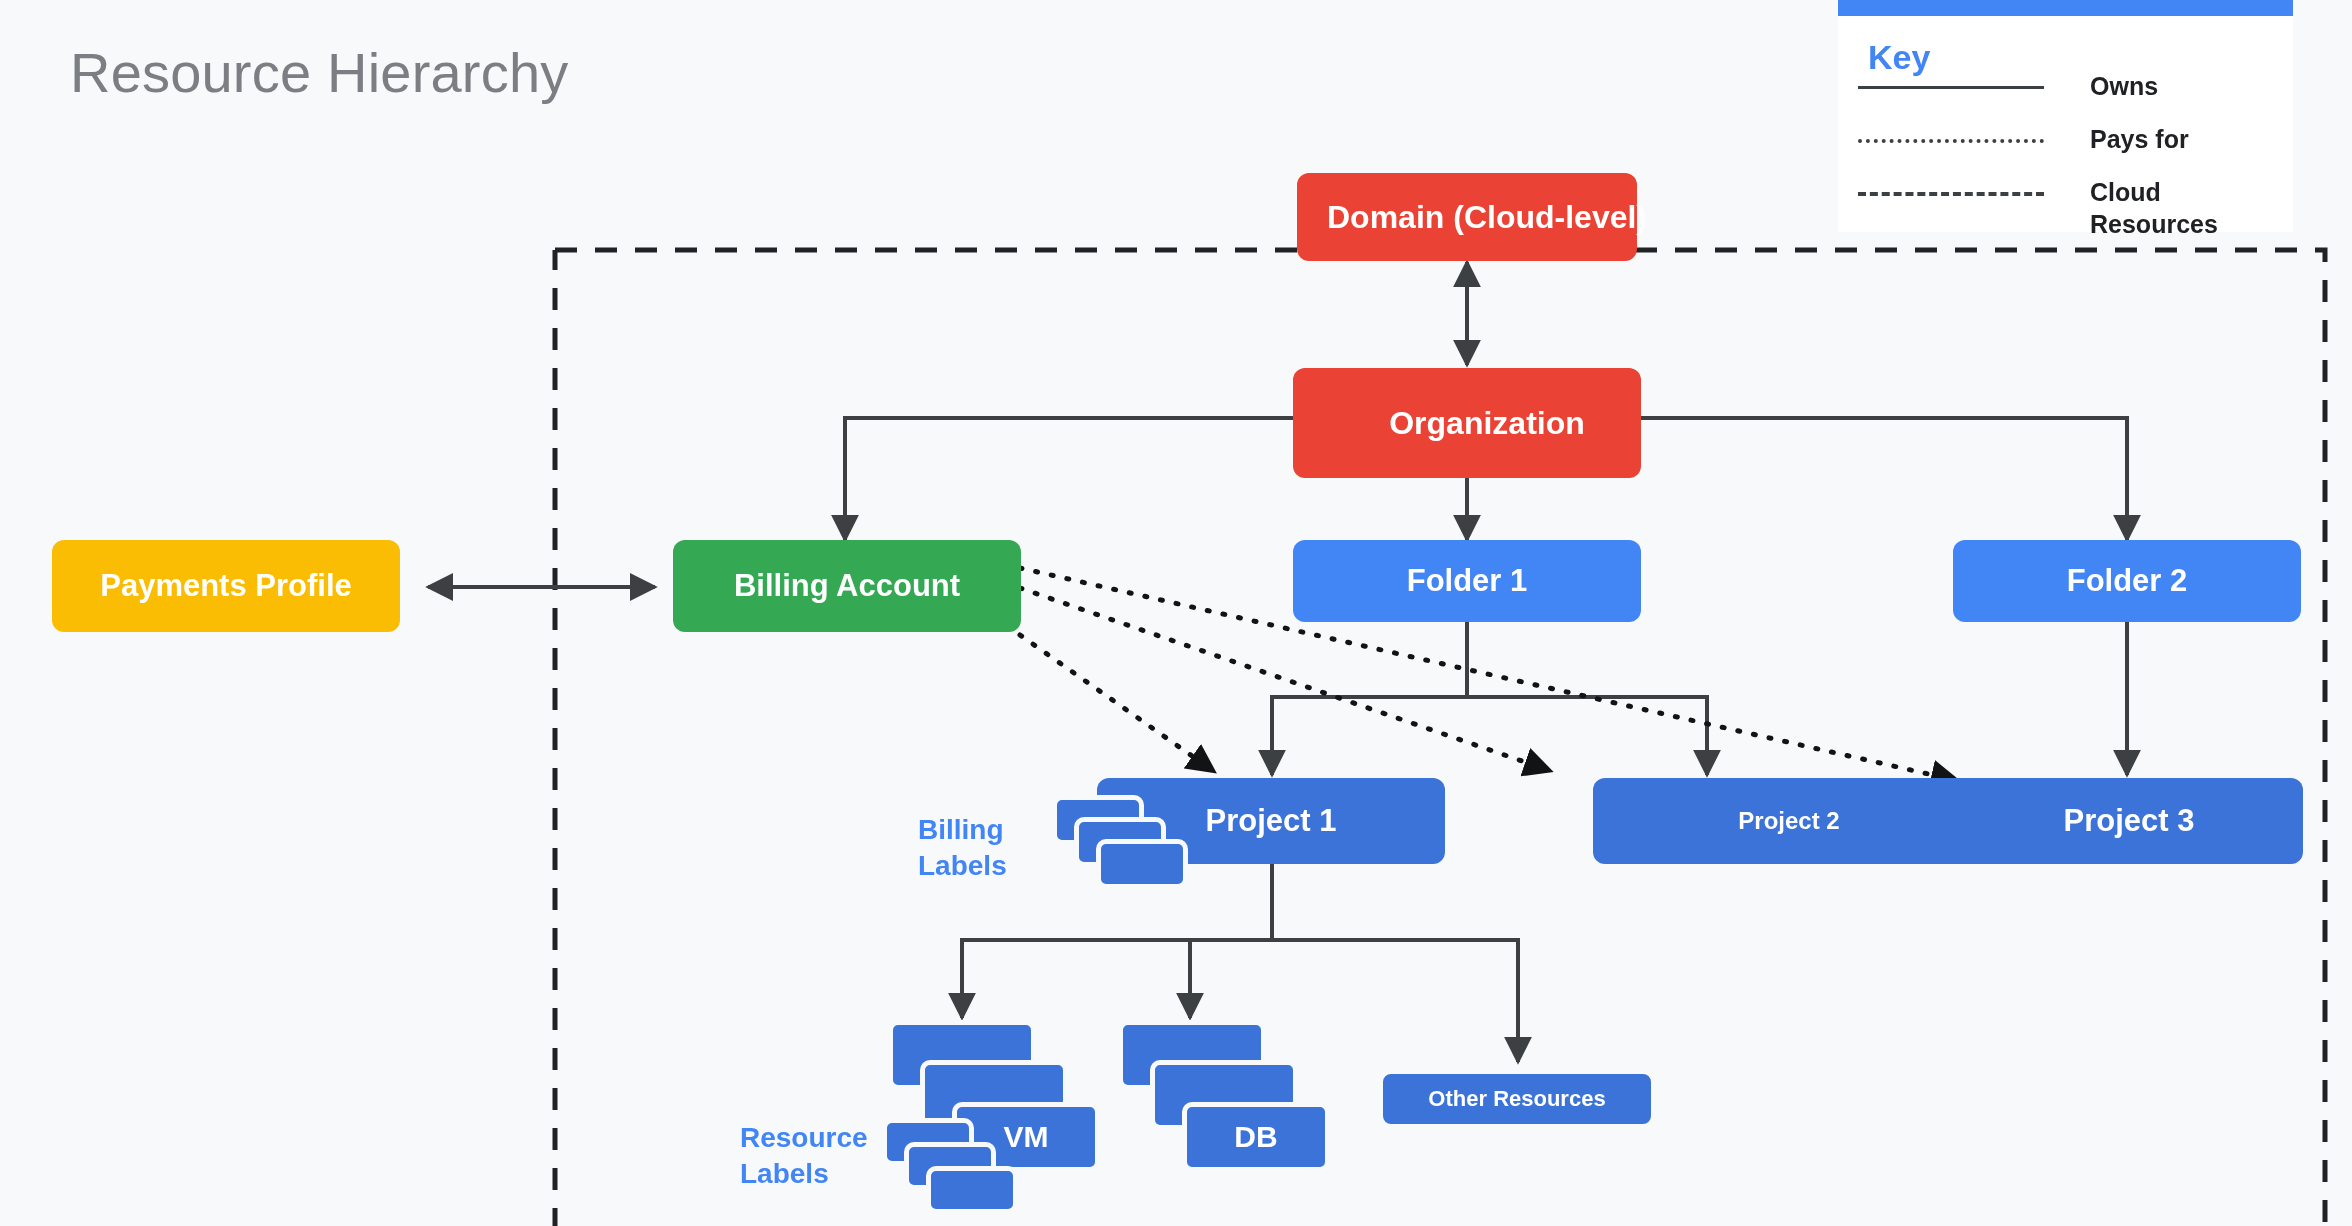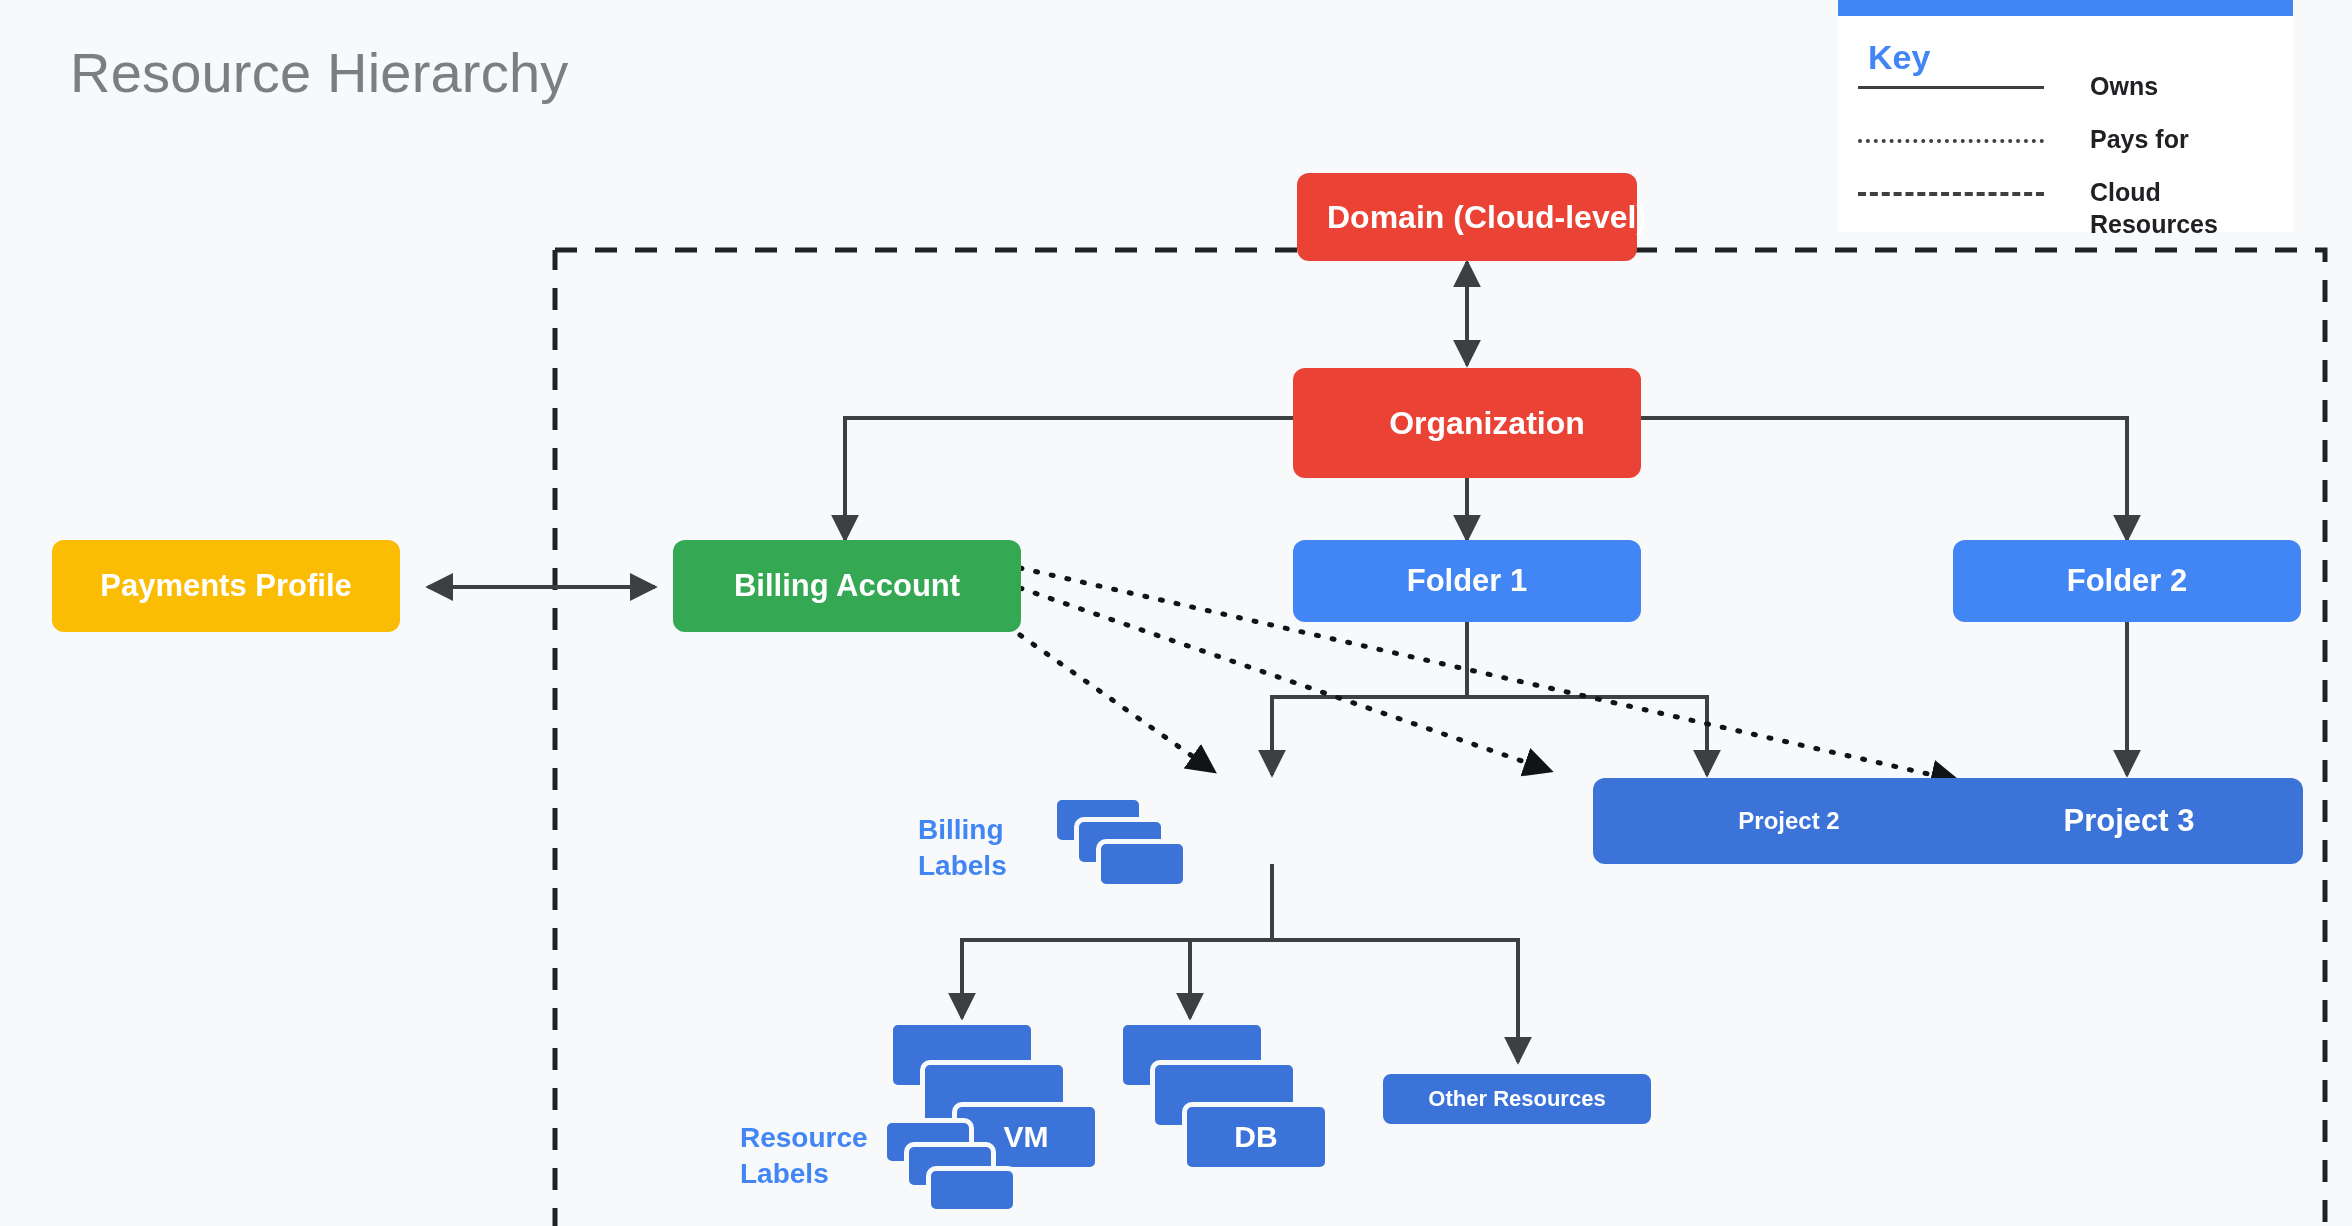--- a/index.html
+++ b/index.html
@@ -134,20 +134,21 @@
   <div class="node red" style="left:1293px;top:368px;width:348px;height:110px;font-size:32px;">Organization</div>
 
   <div class="node yellow" style="left:52px;top:540px;width:348px;height:92px;font-size:31px;">Payments Profile</div>
 
   <div class="node green" style="left:673px;top:540px;width:348px;height:92px;font-size:31px;">Billing Account</div>
 
   <div class="node blue" style="left:1293px;top:540px;width:348px;height:82px;font-size:31px;">Folder 1</div>
 
   <div class="node blue" style="left:1953px;top:540px;width:348px;height:82px;font-size:31px;">Folder 2</div>
 
+  <div class="node dblue" style="left:1097px;top:778px;width:348px;height:86px;font-size:31px;">Project 1</div>
 
   <div class="node dblue" style="left:1593px;top:778px;width:392px;height:86px;font-size:24px;">Project 2</div>
 
   <div class="node dblue" style="left:1955px;top:778px;width:348px;height:86px;font-size:31px;">Project 3</div>
 
   <div class="node dblue outlined" style="left:1377px;top:1068px;width:280px;height:62px;font-size:22px;">Other Resources</div>
 
   <div class="caption" style="left:918px;top:812px;white-space:pre-line;">Billing
 Labels</div>
 

